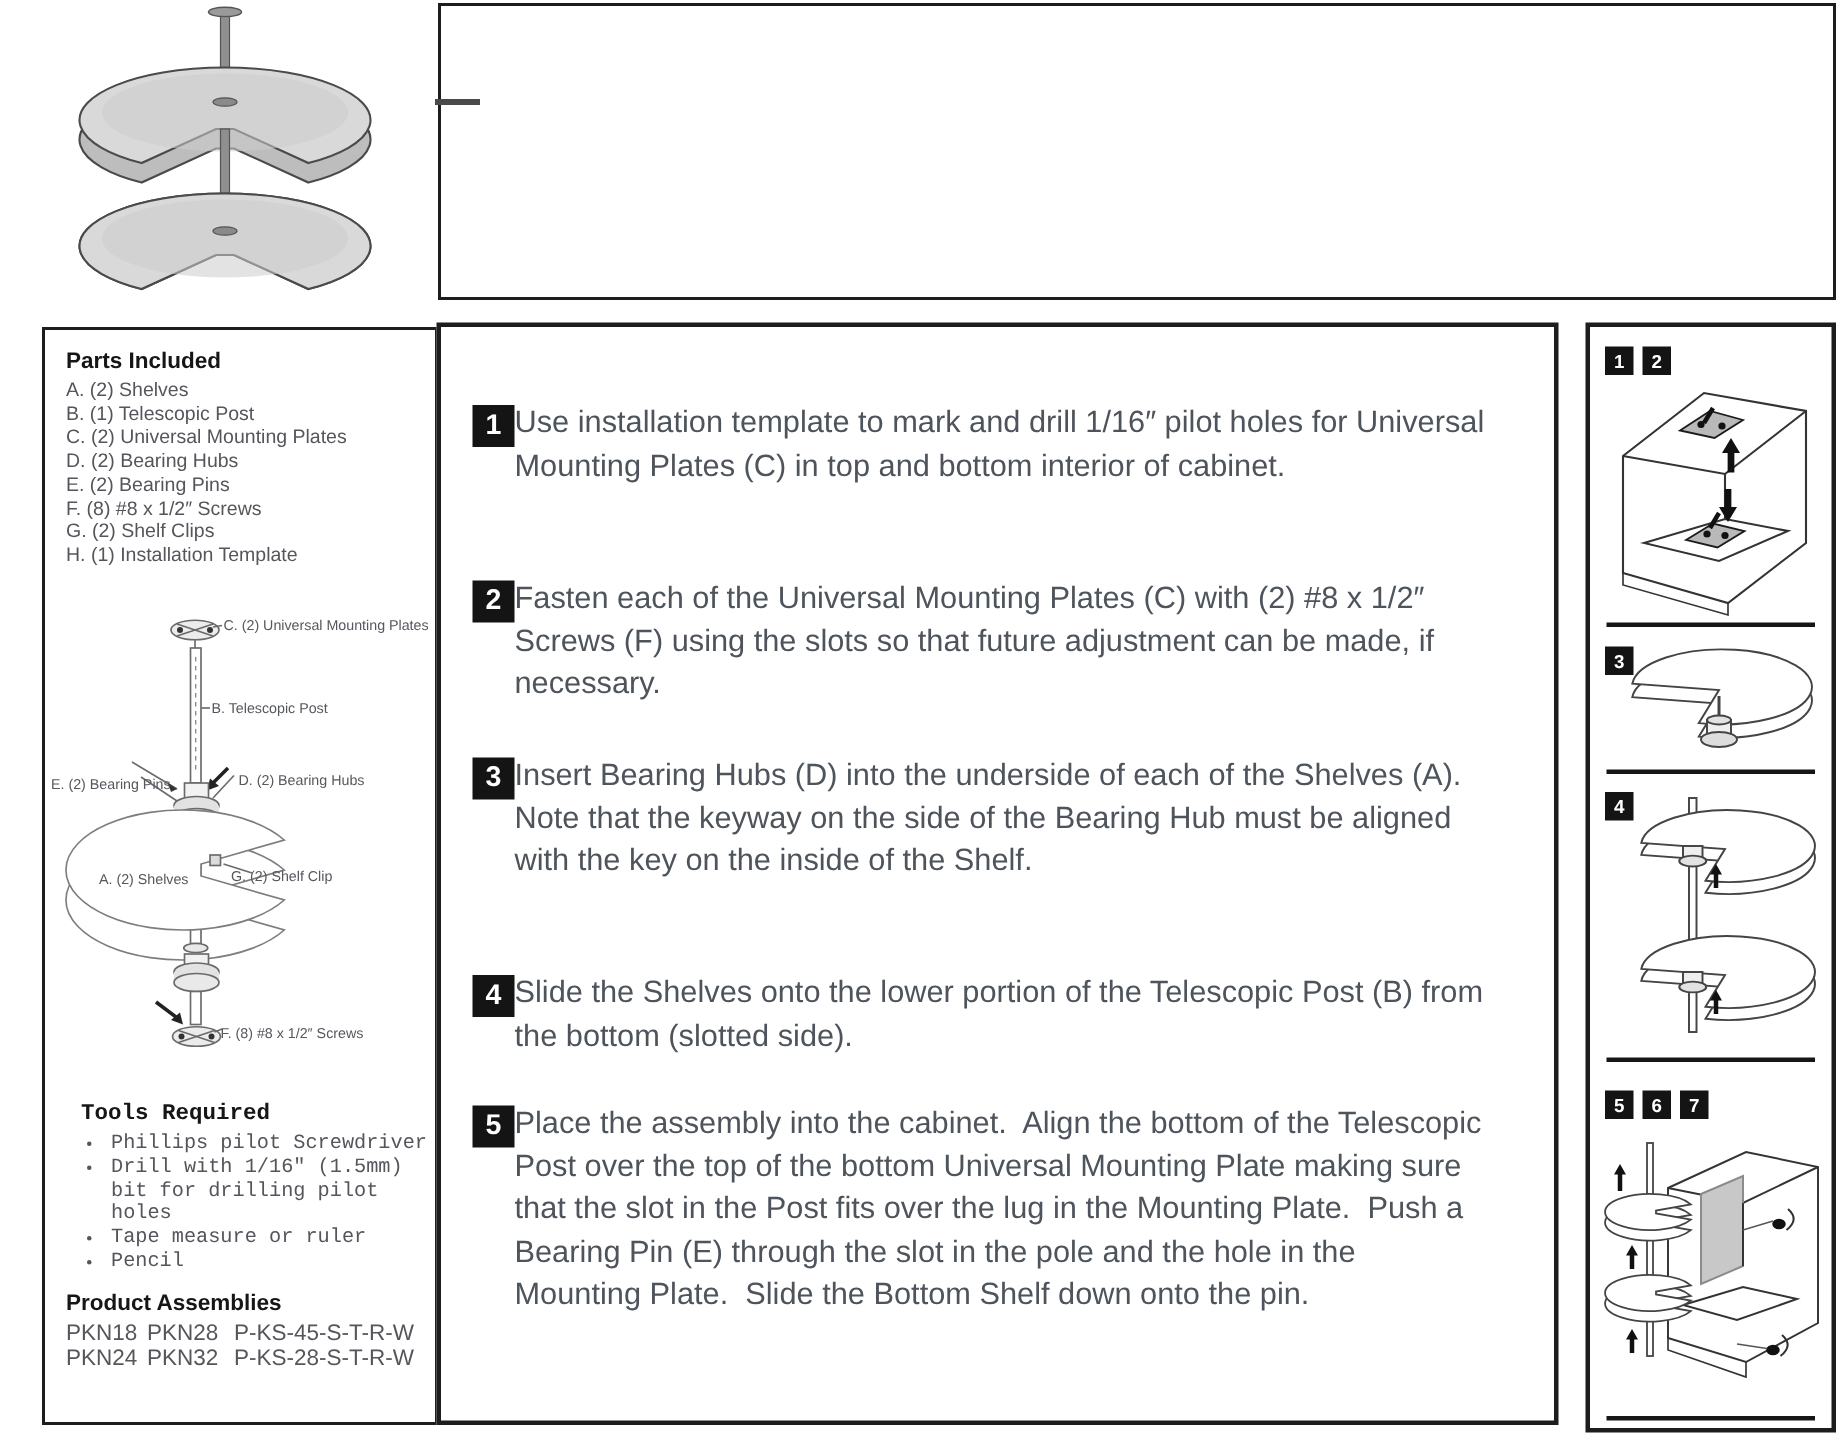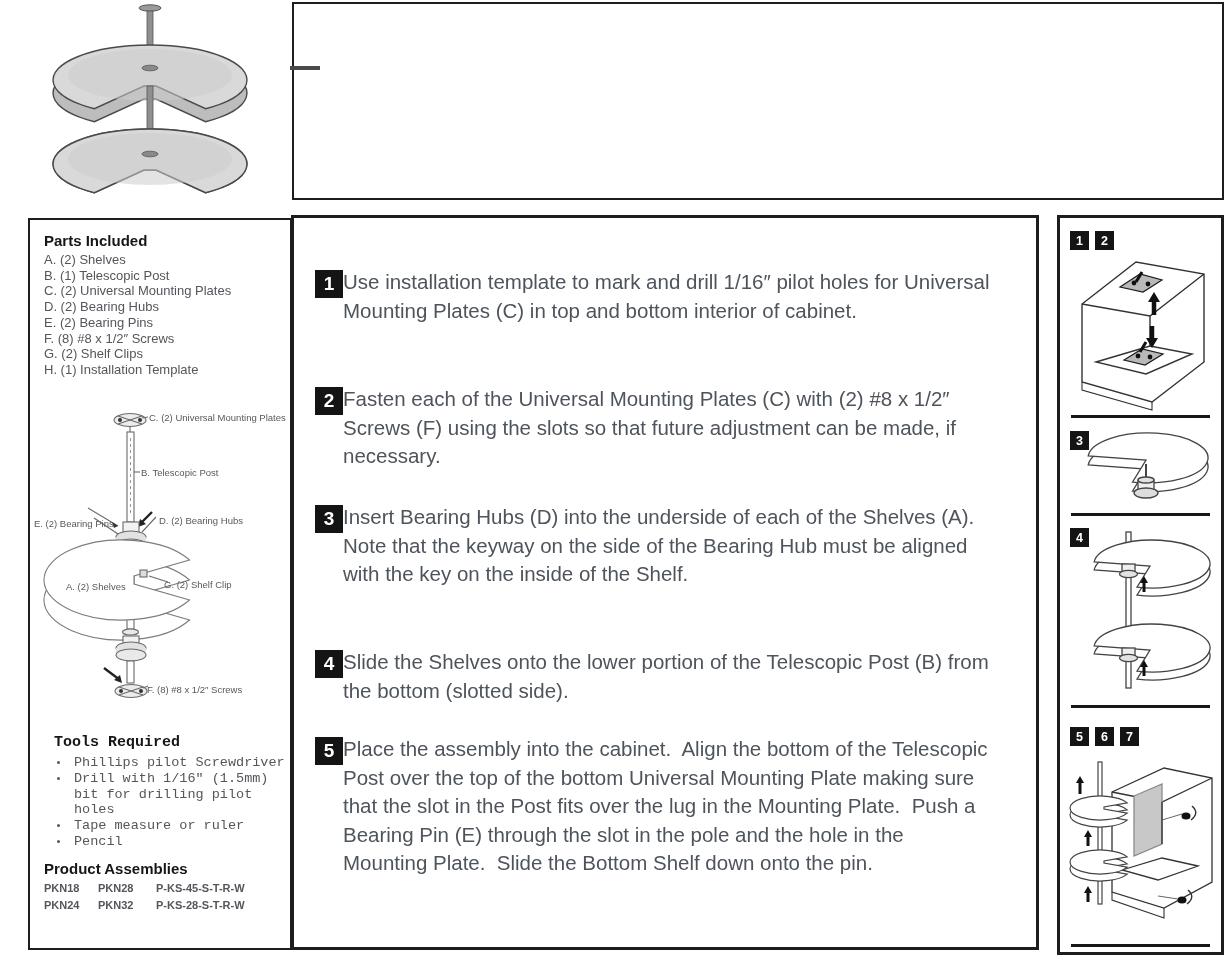--- a/index.html
+++ b/index.html
@@ -27,21 +27,21 @@
   #exploded-svg { position:absolute; left:0; top:176px; }
   .dg-label { position:absolute; font-size:9.5px; color:#55585e; white-space:nowrap; }
 
   #tools-block { position:absolute; left:24px; top:514px; width:244px;font-family:Liberation Mono, monospace; }
   #tools-list { margin-top:4px; padding-left:16px; }
   #tools-list li { font-size:13.5px; line-height:15.8px; color:#54565c; padding-left:4px; }
   #tools-list li::marker { font-size:11px; }
 
   #assembly-block { position:absolute; left:14px; top:640px; width:244px; }
   #assembly-table { margin-top:3px; border-collapse:collapse; }
-  #assembly-table td { font-size:11px; line-height:17px; color:#54565c; padding:0;font-weight:bold; }
+  #assembly-table td { font-size:15px; line-height:17px; color:#54565c; padding:0; }
   #assembly-table td.c1 { width:54px; }
   #assembly-table td.c2 { width:58px; }
 
   
   #center-panel { left:291px; top:215px; width:748px; height:735px; border-width:3px; }
   .step { position:absolute; left:21px; display:flex; align-items:flex-start; }
   .step-badge { flex:0 0 auto; width:28px; height:28px; background:#141414; color:#fff;
                 font-size:19px; font-weight:bold; display:flex; align-items:center; justify-content:center;
                 margin-top:2px; }
   .step-text { width:648px; font-size:20.5px; line-height:28.5px;
@@ -166,21 +166,21 @@
 
         <line x1="113" y1="292" x2="118" y2="290"></line>
       </g>
     </svg>
 
     <div class="dg-label" style="left:119px; top:192px;">C. (2) Universal Mounting Plates</div>
     <div class="dg-label" style="left:111px; top:247px;">B. Telescopic Post</div>
     <div class="dg-label" style="left:4px;  top:298px;">E. (2) Bearing Pins</div>
     <div class="dg-label" style="left:129px; top:295px;">D. (2) Bearing Hubs</div>
     <div class="dg-label" style="left:36px; top:361px;">A. (2) Shelves</div>
-    <div class="dg-label" style="left:134px; top:359px;text-align:center;">G. (2) Shelf Clip</div>
+    <div class="dg-label" style="left:124px; top:359px;text-align:center;">G. (2) Shelf Clip</div>
     <div class="dg-label" style="left:117px; top:464px;">F. (8) #8 x 1/2″ Screws</div>
 
     <div id="tools-block">
       <div class="side-heading">Tools Required</div>
       <ul id="tools-list">
         <li>Phillips pilot Screwdriver</li>
         <li>Drill with 1/16" (1.5mm) bit for drilling pilot holes</li>
         <li>Tape measure or ruler</li>
         <li>Pencil</li>
       </ul>

